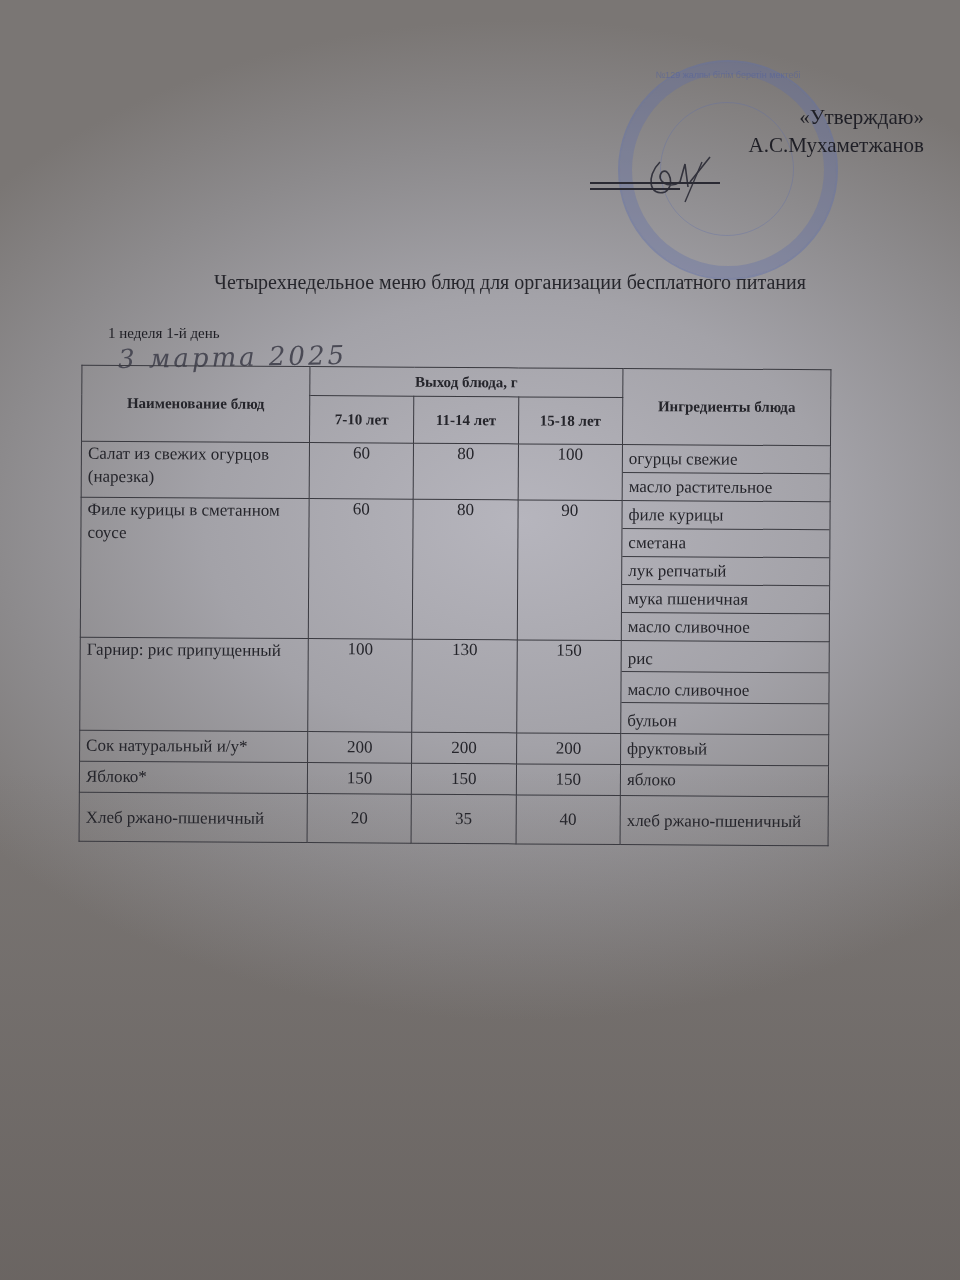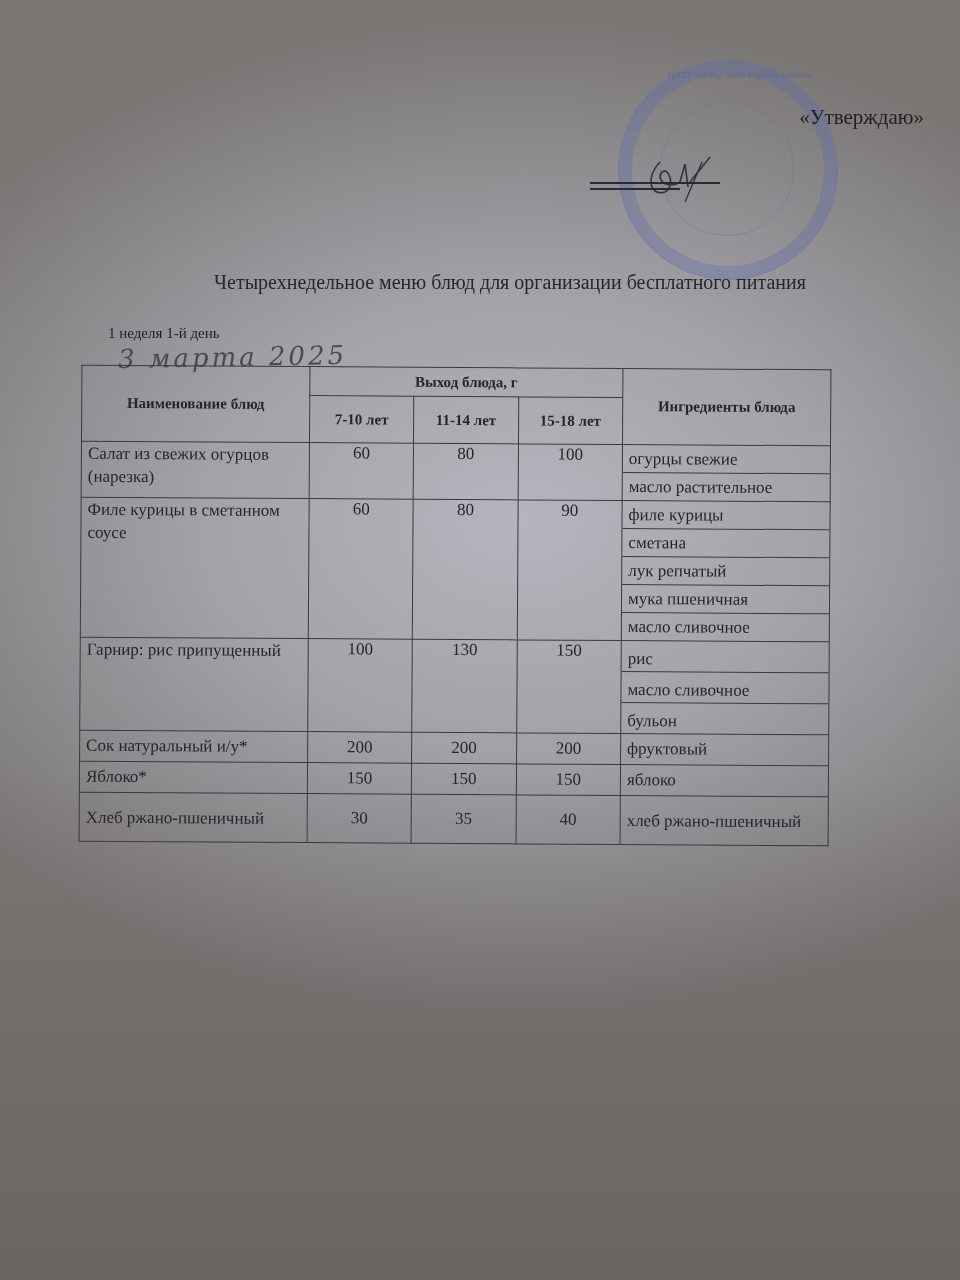--- a/index.html
+++ b/index.html
@@ -20,21 +20,21 @@
     position:absolute; left:618px; top:60px; width:216px; height:216px;
     border-radius:50%;
     border:2px solid rgba(95,110,170,0.45);
     box-shadow: inset 0 0 0 10px rgba(0,0,0,0), inset 0 0 0 12px rgba(95,110,170,0.35);
   }
   .stamp-inner {
     position:absolute; left:40px; top:40px; width:132px; height:132px; border-radius:50%;
     border:1.5px solid rgba(95,110,170,0.35);
   }
   .stamp-text {
-    position:absolute; left:12px; top:8px; width:216px; text-align:center;
+    position:absolute; left:0; top:8px; width:216px; text-align:center;
     font-family:"Liberation Sans", sans-serif; font-size:9px; color:rgba(80,95,160,0.5);
   }
   .approve {
     position:absolute; right:36px; top:103px; text-align:right;
     font-size:21px; line-height:28px; color:#1f1f26;
   }
   .approve .line { display:block; }
   .sign-line {
     position:absolute; left:590px; top:182px; width:130px; height:2px; background:#2a2a33;
   }
@@ -82,20 +82,21 @@
 
 <svg class="signature" viewBox="0 0 80 60">
   <path d="M20 10 C5 25, 10 45, 25 40 C35 35, 30 15, 22 20 C15 28, 28 38, 40 30 L45 12 L48 35 M50 30 L70 5" stroke="#33333d" stroke-width="1.6" fill="none"></path>
   <path d="M45 50 L62 10" stroke="#33333d" stroke-width="1.4" fill="none"></path>
 </svg>
 <div class="sign-line"></div>
 <div class="sign-line sign-line2"></div>
 
 <div class="approve">
   <span class="line">«Утверждаю»</span>
+  <span class="line">А.С.Мухаметжанов</span>
 </div>
 
 <div class="title">
   <div>Четырехнедельное меню блюд для организации бесплатного питания</div>
 </div>
 
 <div class="subtitle">1 неделя 1-й день</div>
 <div class="handdate">3 марта 2025</div>
 
 <table class="menu">
@@ -159,19 +160,19 @@
   <tr>
     <td class="c-name" style="height:30px;vertical-align:middle">Яблоко*</td>
     <td class="c-num" style="vertical-align:middle">150</td>
     <td class="c-num" style="vertical-align:middle">150</td>
     <td class="c-num" style="vertical-align:middle">150</td>
     <td class="c-ing" style="vertical-align:middle">яблоко</td>
   </tr>
 
   <tr>
     <td class="c-name" style="height:48px;line-height:23px;vertical-align:middle">Хлеб ржано-пшеничный</td>
-    <td class="c-num" style="vertical-align:middle">30</td>
+    <td class="c-num" style="vertical-align:middle">20</td>
     <td class="c-num" style="vertical-align:middle">35</td>
     <td class="c-num" style="vertical-align:middle">40</td>
     <td class="c-ing" style="line-height:21px;vertical-align:middle">хлеб ржано-пшеничный</td>
   </tr>
 </tbody>
   </table>
 
 </body></html>

